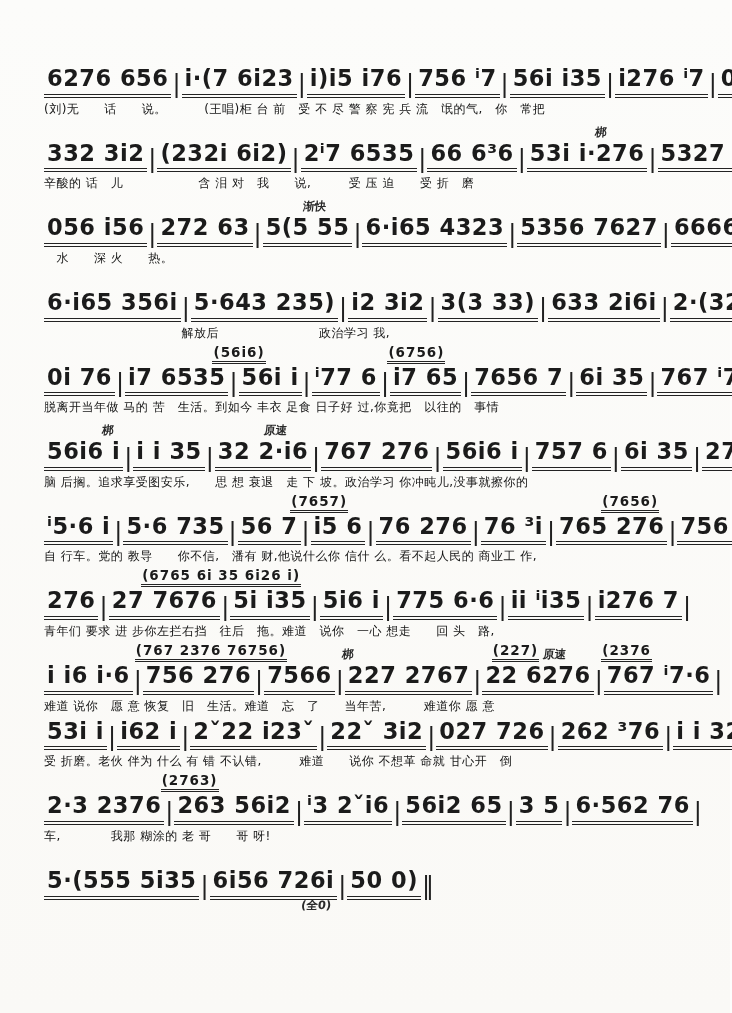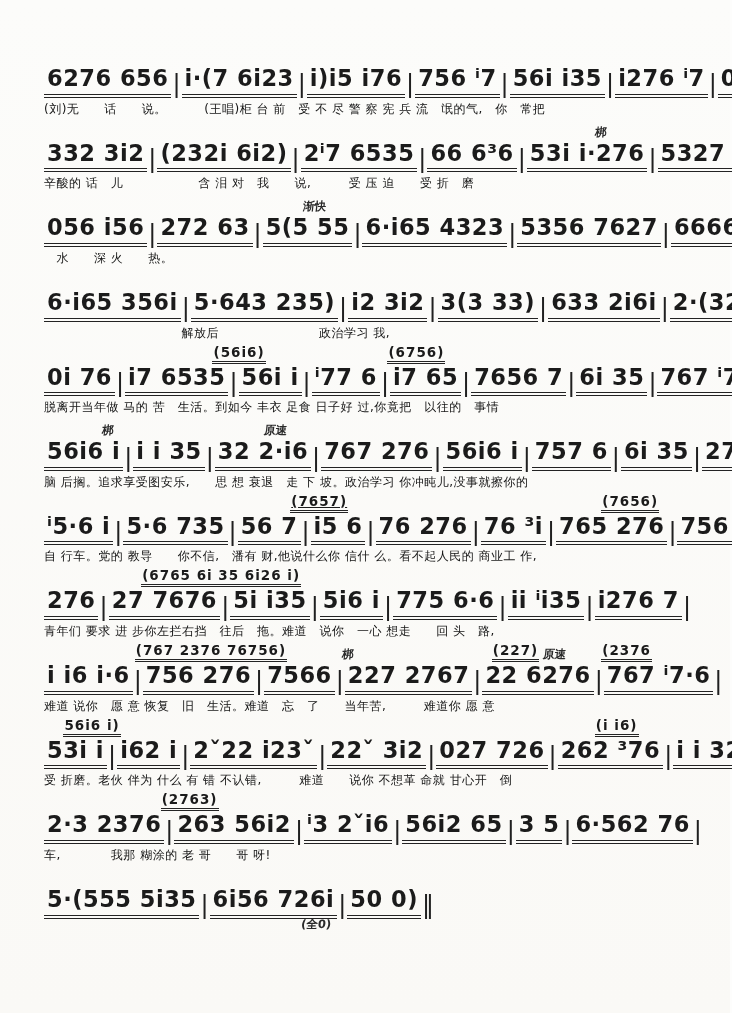--- a/index.html
+++ b/index.html
@@ -169,21 +169,21 @@
           <span class="measure">757 6</span>
           <span class="bar">|</span>
           <span class="measure">6i 35</span>
           <span class="bar">|</span>
           <span class="measure">27 6767</span>
         </div>
         <div class="lyrics-row">脑 后搁。追求享受图安乐,　　思 想 衰退　走 下 坡。政治学习 你冲盹儿,没事就擦你的</div>
       </div>
       <div class="system">
         <div class="ann-row">
-          <span class="ann notes-ann" style="left: 38%; text-decoration: underline;">(7657)</span>
+          <span class="ann notes-ann" style="left: 38%;">(7657)</span>
           <span class="ann notes-ann" style="left: 86%;">(7656)</span>
         </div>
         <div class="notes-row">
           <span class="measure">ⁱ5·6 i</span>
           <span class="bar">|</span>
           <span class="measure">5·6 735</span>
           <span class="bar">|</span>
           <span class="measure">56 7</span>
           <span class="bar">|</span>
           <span class="measure">i5 6</span>
@@ -238,24 +238,20 @@
           <span class="measure">227 2767</span>
           <span class="bar">|</span>
           <span class="measure">22 6276</span>
           <span class="bar">|</span>
           <span class="measure">767 ⁱ7·6</span>
           <span class="bar">|</span>
         </div>
         <div class="lyrics-row">难道 说你　愿 意 恢复　旧　生活。难道　忘　了　　当年苦,　　　难道你 愿 意</div>
       </div>
       <div class="system">
-        <div class="ann-row">
-          <span class="ann notes-ann" style="left: 3%;">56i6 i)</span>
-          <span class="ann notes-ann" style="left: 85%;">(i i6)</span>
-        </div>
         <div class="notes-row">
           <span class="measure">53i i</span>
           <span class="bar">|</span>
           <span class="measure">i62 i</span>
           <span class="bar">|</span>
           <span class="measure">2ˇ22 i23ˇ</span>
           <span class="bar">|</span>
           <span class="measure">22ˇ 3i2</span>
           <span class="bar">|</span>
           <span class="measure">027 726</span>

